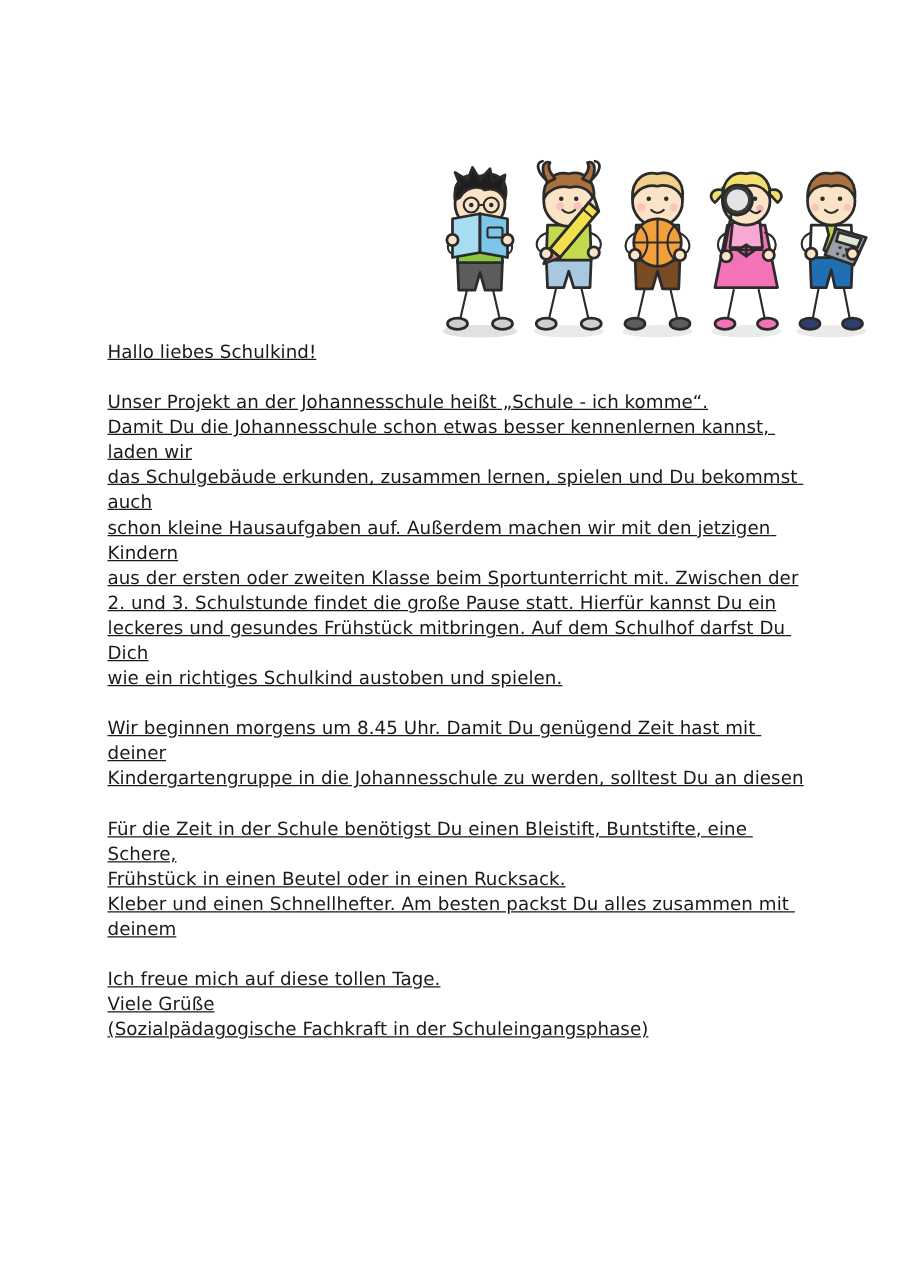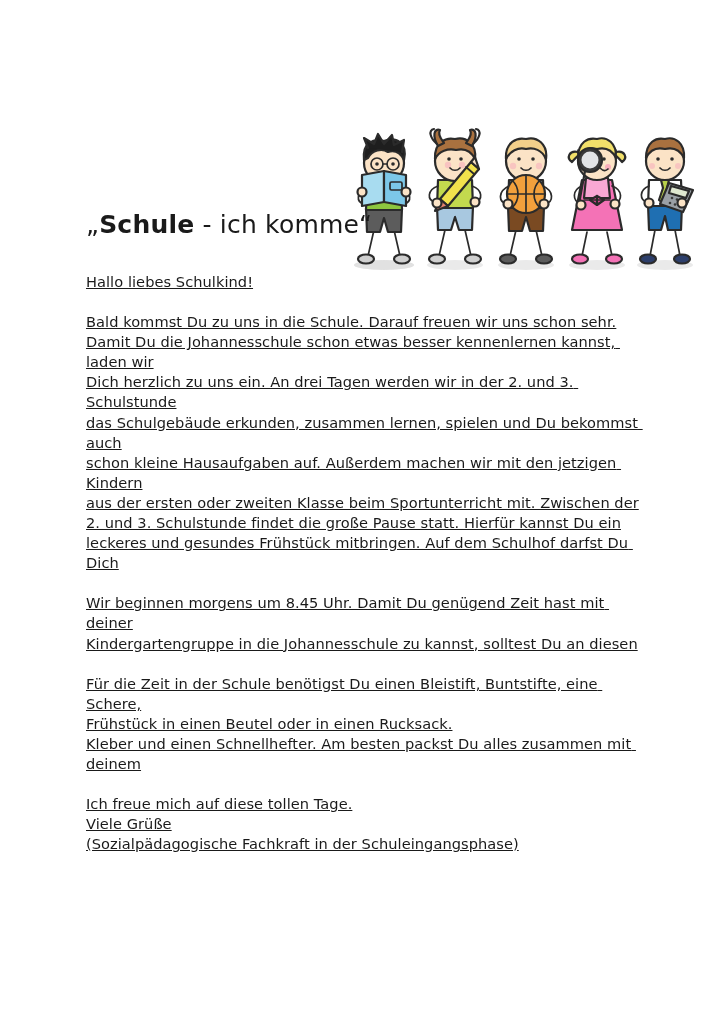--- a/index.html
+++ b/index.html
@@ -263,42 +263,41 @@
             <circle cx="342" cy="80" r="1.3"></circle>
               <circle cx="347" cy="81.5" r="1.3"></circle>
           </g>
         </g>
         <circle class="ol" cx="311" cy="77" r="4.5" fill="#fbe3c6"></circle>
         <circle class="ol" cx="344" cy="77" r="4.5" fill="#fbe3c6"></circle>
       </g>
     </svg>
   </div>
 
-  <h1 class="title"><span class="light">„</span><span class="strong">Schule</span><span class="light"> - ich komme“</span></h1>
 
   <div class="body-text">
 
     <p class="para">
       <span class="line">Hallo liebes Schulkind!</span>
     </p>
 
     <p class="para">
-      <span class="line">Bald kommst Du zu uns in die Schule. Darauf freuen wir uns schon sehr.</span>
+      <span class="line">Unser Projekt an der Johannesschule heißt „Schule - ich komme“.</span>
       <span class="line">Damit Du die Johannesschule schon etwas besser kennenlernen kannst, laden wir</span>
-      <span class="line">Dich herzlich zu uns ein. An drei Tagen werden wir in der 2. und 3. Schulstunde</span>
       <span class="line">das Schulgebäude erkunden, zusammen lernen, spielen und Du bekommst auch</span>
       <span class="line">schon kleine Hausaufgaben auf. Außerdem machen wir mit den jetzigen Kindern</span>
       <span class="line">aus der ersten oder zweiten Klasse beim Sportunterricht mit. Zwischen der</span>
       <span class="line">2. und 3. Schulstunde findet die große Pause statt. Hierfür kannst Du ein</span>
       <span class="line">leckeres und gesundes Frühstück mitbringen. Auf dem Schulhof darfst Du Dich</span>
+      <span class="line">wie ein richtiges Schulkind austoben und spielen.</span>
     </p>
 
     <p class="para">
       <span class="line">Wir beginnen morgens um 8.45 Uhr. Damit Du genügend Zeit hast mit deiner</span>
-      <span class="line">Kindergartengruppe in die Johannesschule zu kannst, solltest Du an diesen</span>
+      <span class="line">Kindergartengruppe in die Johannesschule zu werden, solltest Du an diesen</span>
     </p>
 
     <p class="para">
       <span class="line">Für die Zeit in der Schule benötigst Du einen Bleistift, Buntstifte, eine Schere,</span>
       <span class="line">Frühstück in einen Beutel oder in einen Rucksack.</span>
       <span class="line">Kleber und einen Schnellhefter. Am besten packst Du alles zusammen mit deinem</span>
     </p>
 
     <p class="para">
       <span class="line">Ich freue mich auf diese tollen Tage.</span>

